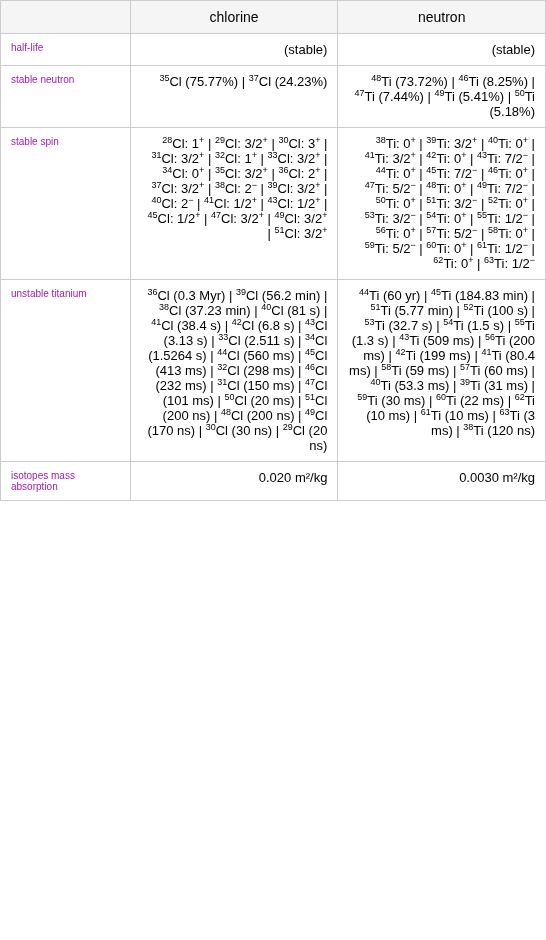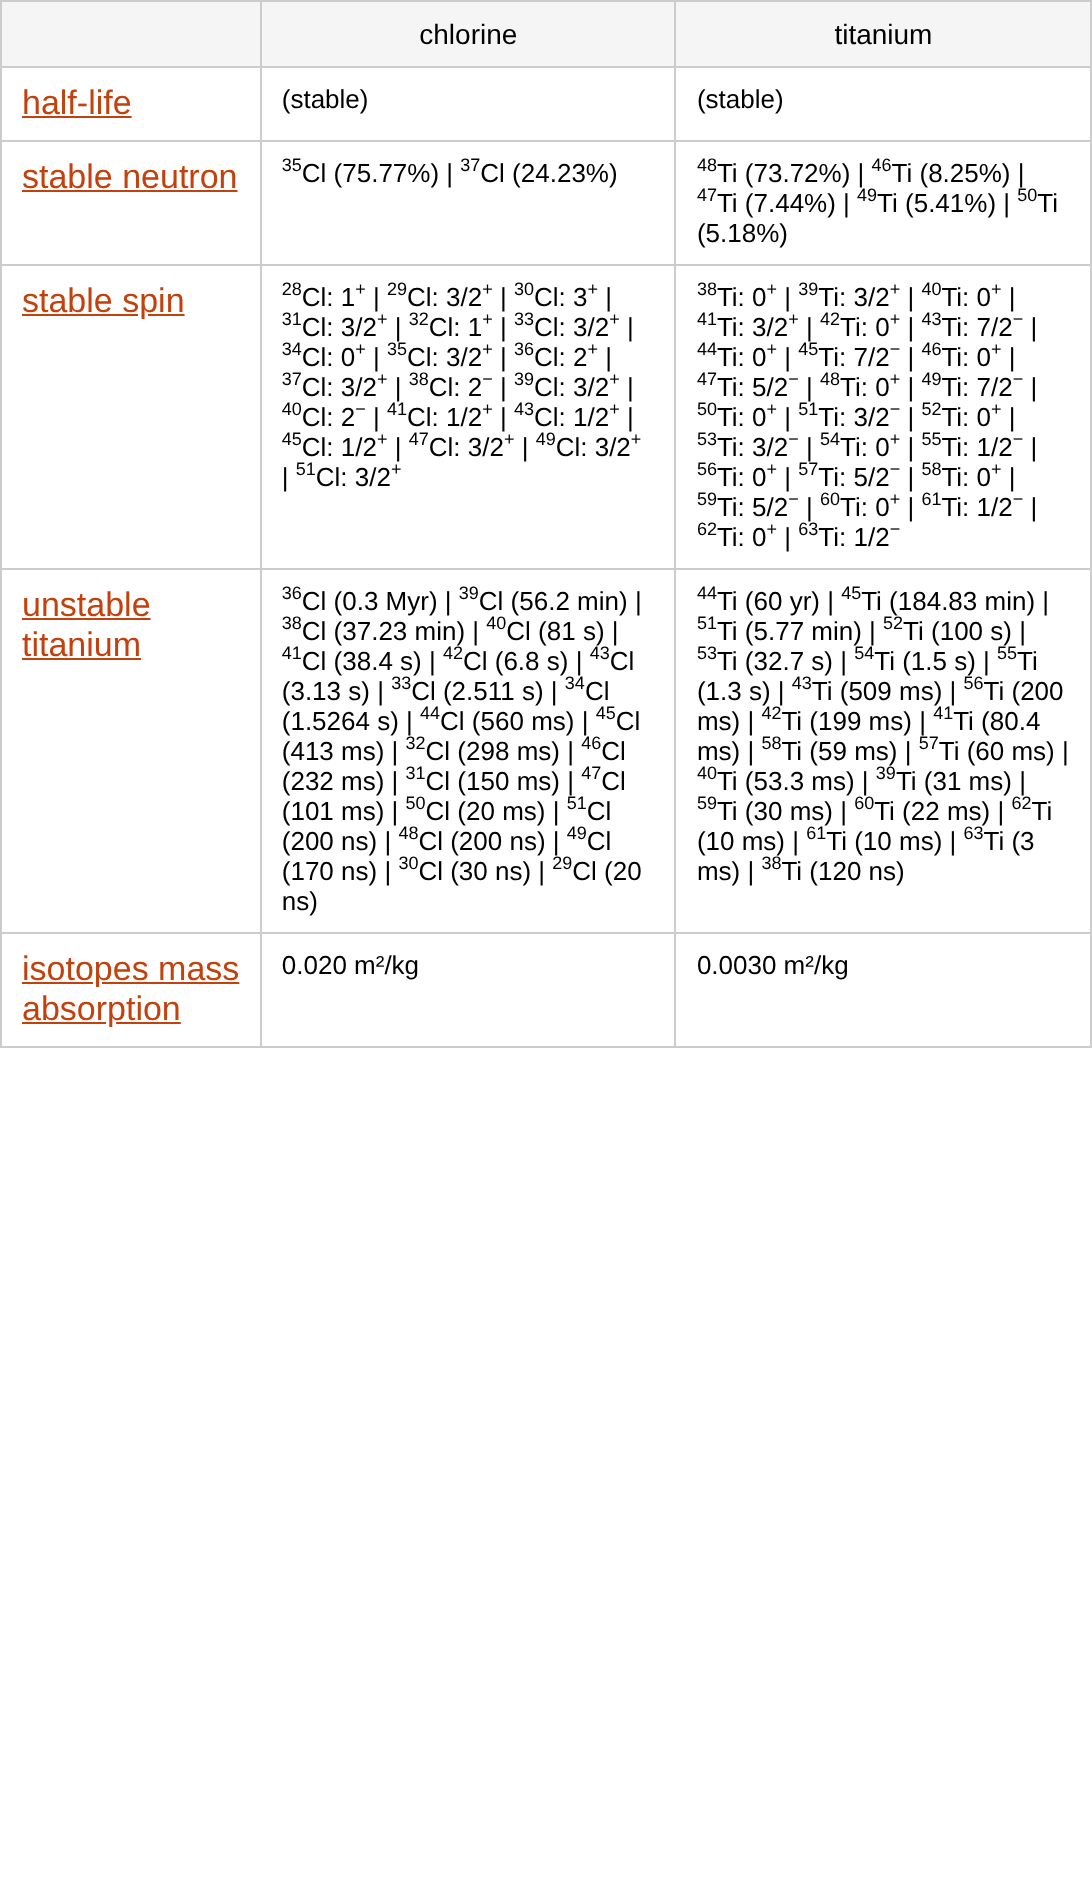--- a/index.html
+++ b/index.html
@@ -20,42 +20,42 @@
       margin-top: 38px;
     }
     th {
       text-align: center;
       background: #f5f5f5;
       font-weight: normal;
       font-size: 14px;
     }
     td:first-child {
       width: 130px;
-      color: #c2410c;
-      font-size: 17px;
-      text-decoration: underline;
+      color: #a21caf;
+      font-size: 10px;
     }
     td:nth-child(2), td:nth-child(3) {
       width: 208px;
+      text-align: right;
     }
     sup {
       font-size: 9px;
       vertical-align: super;
       line-height: 0;
     }
   </style>
 </head>
 <body>
 
 <table>
   <thead>
     <tr>
       <th></th>
       <th>chlorine</th>
-      <th>titanium</th>
+      <th>neutron</th>
     </tr>
   </thead>
   <tbody>
 
     <tr>
       <td>half-life</td>
       <td>(stable)</td>
       <td>(stable)</td>
     </tr>
 

